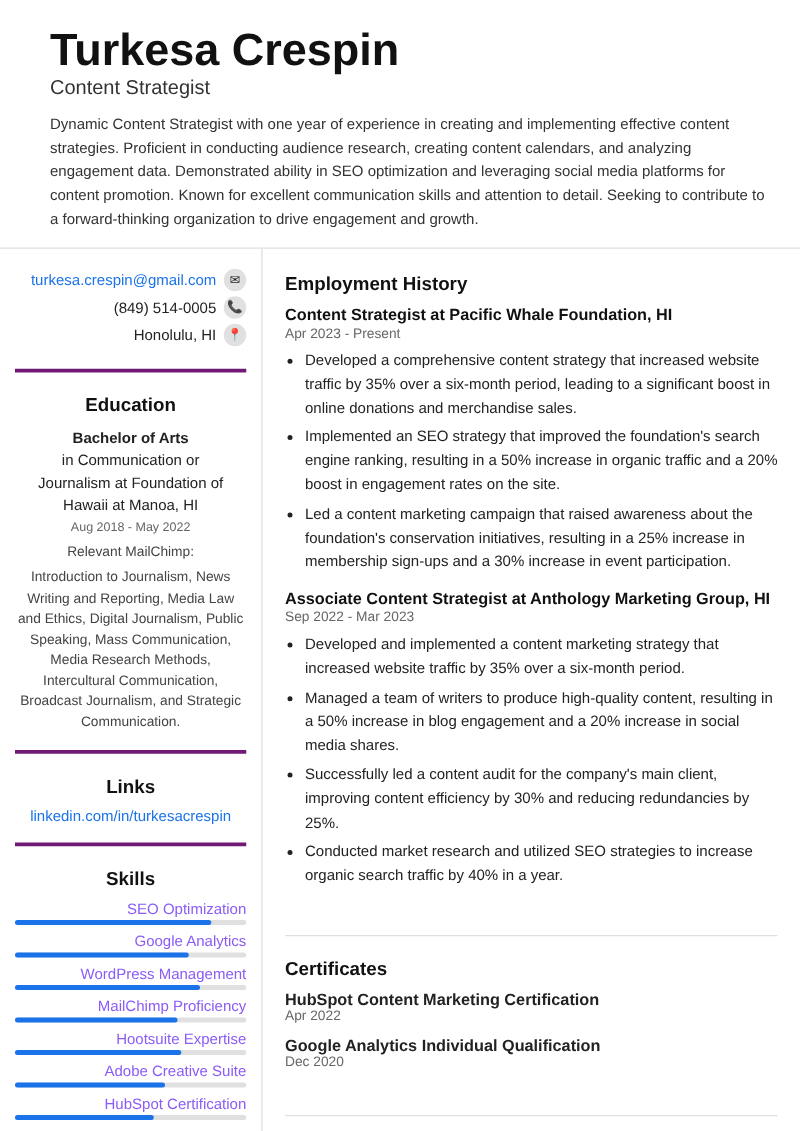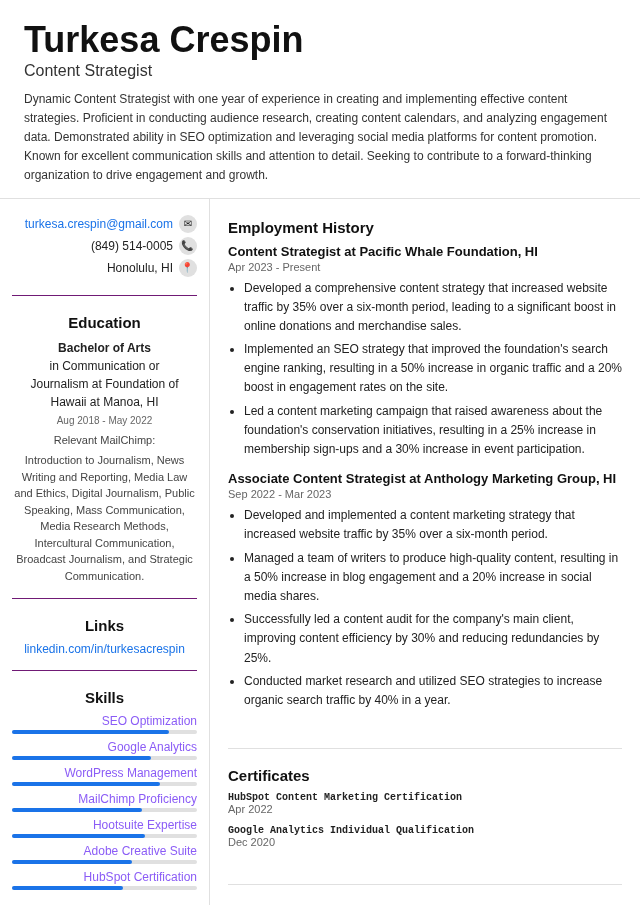--- a/index.html
+++ b/index.html
@@ -10,21 +10,21 @@
       background: #fff;
       width: 640px;
       min-height: 905px;
     }
     .resume {
       display: flex;
       flex-direction: column;
       width: 640px;
     }
     .header {
-      padding: 20px 24px 12px 24px;
+      padding: 20px 24px 12px 40px;
       border-bottom: 1px solid #e0e0e0;
     }
     .header h1 {
       font-size: 36px;
       font-weight: 700;
       color: #111;
       line-height: 1.1;
     }
     .header h2 {
       font-size: 16px;
@@ -61,21 +61,21 @@
     }
     .section-title {
       font-size: 15px;
       font-weight: 700;
       color: #111;
       margin-bottom: 8px;
       margin-top: 4px;
     }
     .left-section {
       margin-bottom: 14px;
-      border-bottom: 1px solid #701a75;
+      border-bottom: 3px solid #701a75;
       padding-bottom: 14px;
     }
     .left-section:last-child {
       border-bottom: none;
     }
     .contact-item {
       display: flex;
       align-items: center;
       justify-content: flex-end;
       gap: 6px;
@@ -175,22 +175,21 @@
       color: #222;
     }
     .job-bullets li {
       margin-bottom: 4px;
     }
     .cert-item {
       margin-bottom: 10px;
     }
     .cert-name {
       font-weight: 700;
-      font-size: 10px;
-      font-family: Liberation Mono, monospace;
+      font-size: 13px;
     }
     .cert-date {
       font-size: 11px;
       color: #666;
     }
   </style>
 </head>
 <body>
 
 <div class="resume">

